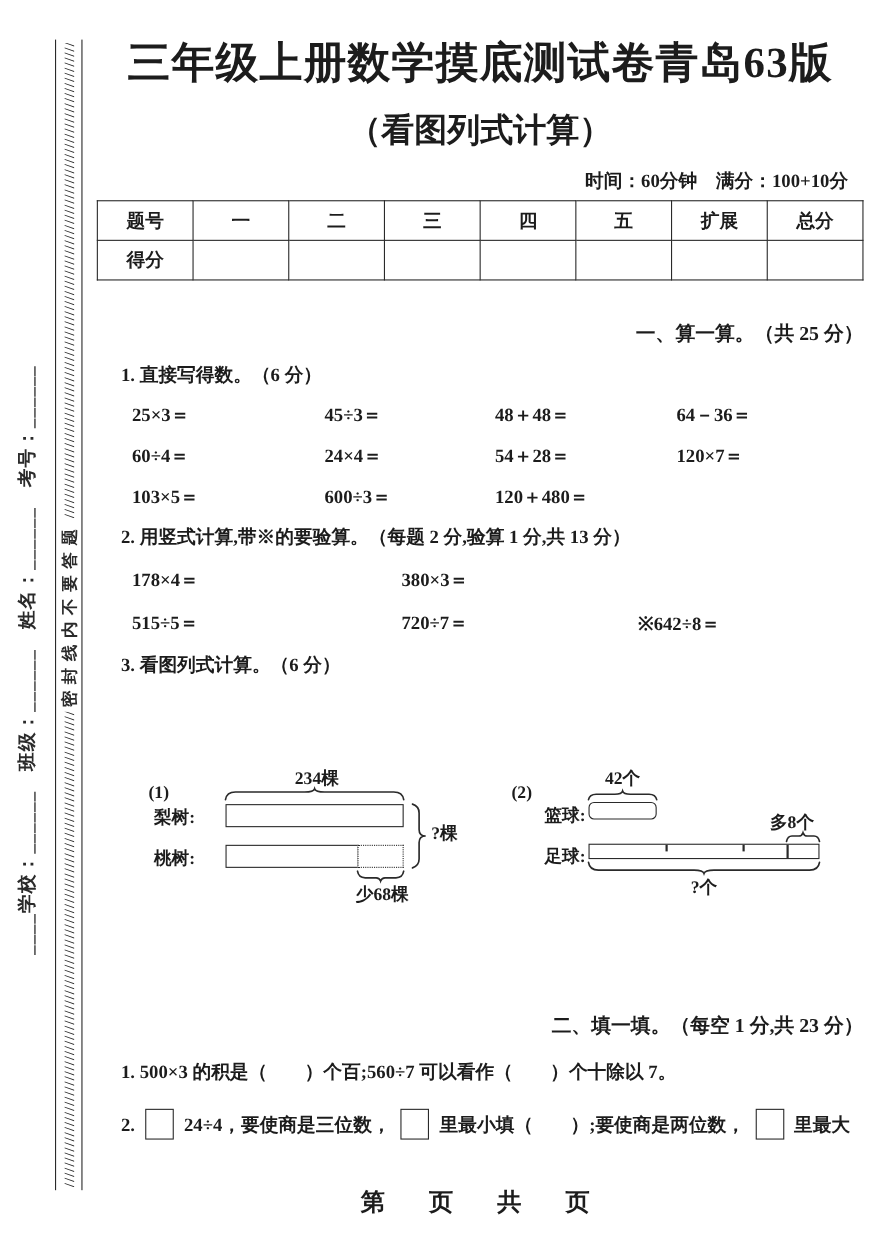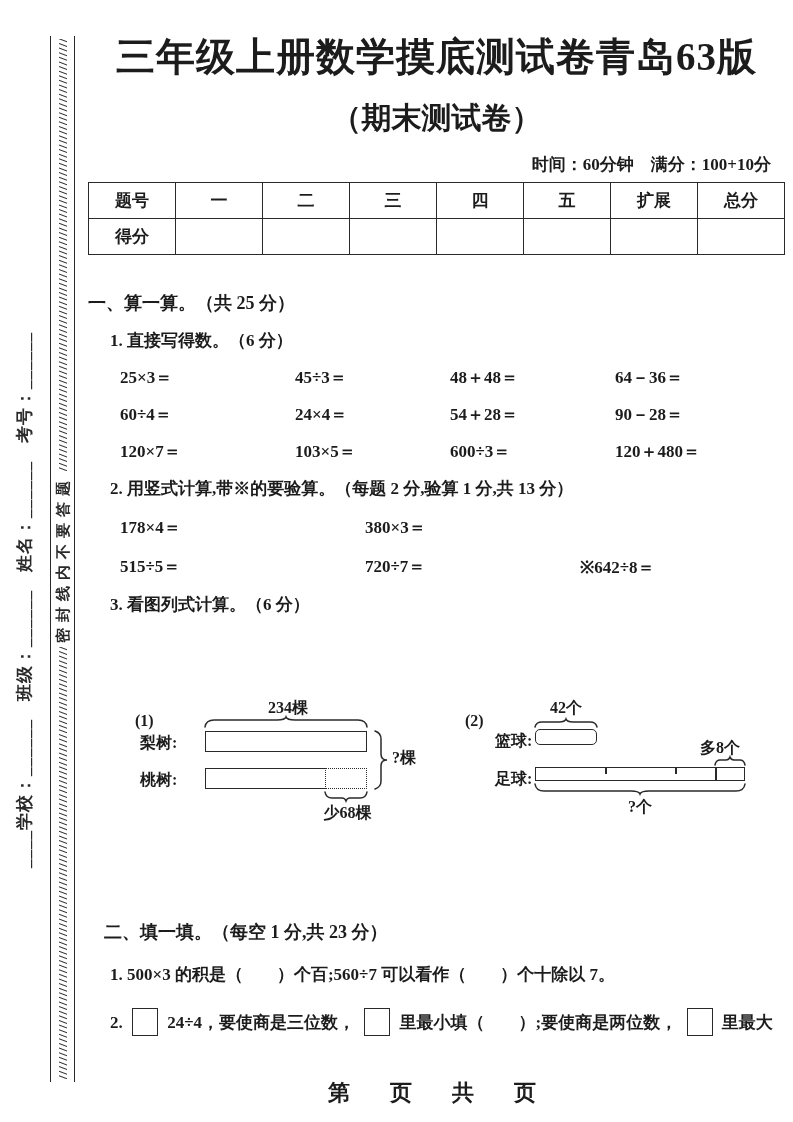--- a/index.html
+++ b/index.html
@@ -54,21 +54,21 @@
   table.score {
     width:100%; margin-top:6px;
     border-collapse:collapse; table-layout:fixed;
   }
   table.score td {
     border:1.6px solid #2a2a2a;
     height:36px; text-align:center;
     font-size:17px; font-weight:600;
   }
 
-  .h-sec   { font-size:18px; font-weight:700; margin-top:36px; }
+  .h-sec   { font-size:18px; font-weight:700; margin-top:36px;text-align:right; }
   .h-sub   { font-size:17px; font-weight:700; margin-top:14px; padding-left:22px; }
 
   .grid4 {
     display:grid;
     grid-template-columns:175px 155px 165px 1fr;
     padding-left:32px; margin-top:14px; row-gap:14px;
     font-size:17px; font-weight:600;
   }
   .grid3 {
     display:grid;
@@ -115,21 +115,21 @@
     <div class="seal-strip-inner">
       <span class="slash-run">////////////////////////////////////////////////////////////////////////////////////////////////////////////////////////</span>
       <span class="seal-text">密封线内不要答题</span>
       <span class="slash-run">////////////////////////////////////////////////////////////////////////////////////////////////////////////////////////</span>
     </div>
   </div>
 
   <div class="content">
 
     <div class="title">三年级上册数学摸底测试卷青岛63版</div>
-    <div class="subtitle">（期末测试卷）</div>
+    <div class="subtitle">（看图列式计算）</div>
     <div class="info">时间：60分钟　满分：100+10分</div>
 
     <table class="score">
       <tbody>
           <tr>
         <td>题号</td>
         <td>一</td>
         <td>二</td>
         <td>三</td>
         <td>四</td>
@@ -154,21 +154,20 @@
     <div class="h-sub">1. 直接写得数。（6 分）</div>
 
     <div class="grid4">
       <span>25×3＝</span>
       <span>45÷3＝</span>
       <span>48＋48＝</span>
       <span>64－36＝</span>
       <span>60÷4＝</span>
       <span>24×4＝</span>
       <span>54＋28＝</span>
-      <span>90－28＝</span>
       <span>120×7＝</span>
       <span>103×5＝</span>
       <span>600÷3＝</span>
       <span>120＋480＝</span>
     </div>
 
     <div class="h-sub">2. 用竖式计算,带※的要验算。（每题 2 分,验算 1 分,共 13 分）</div>
     <div class="grid3">
       <span>178×4＝</span>
       <span>380×3＝</span>

